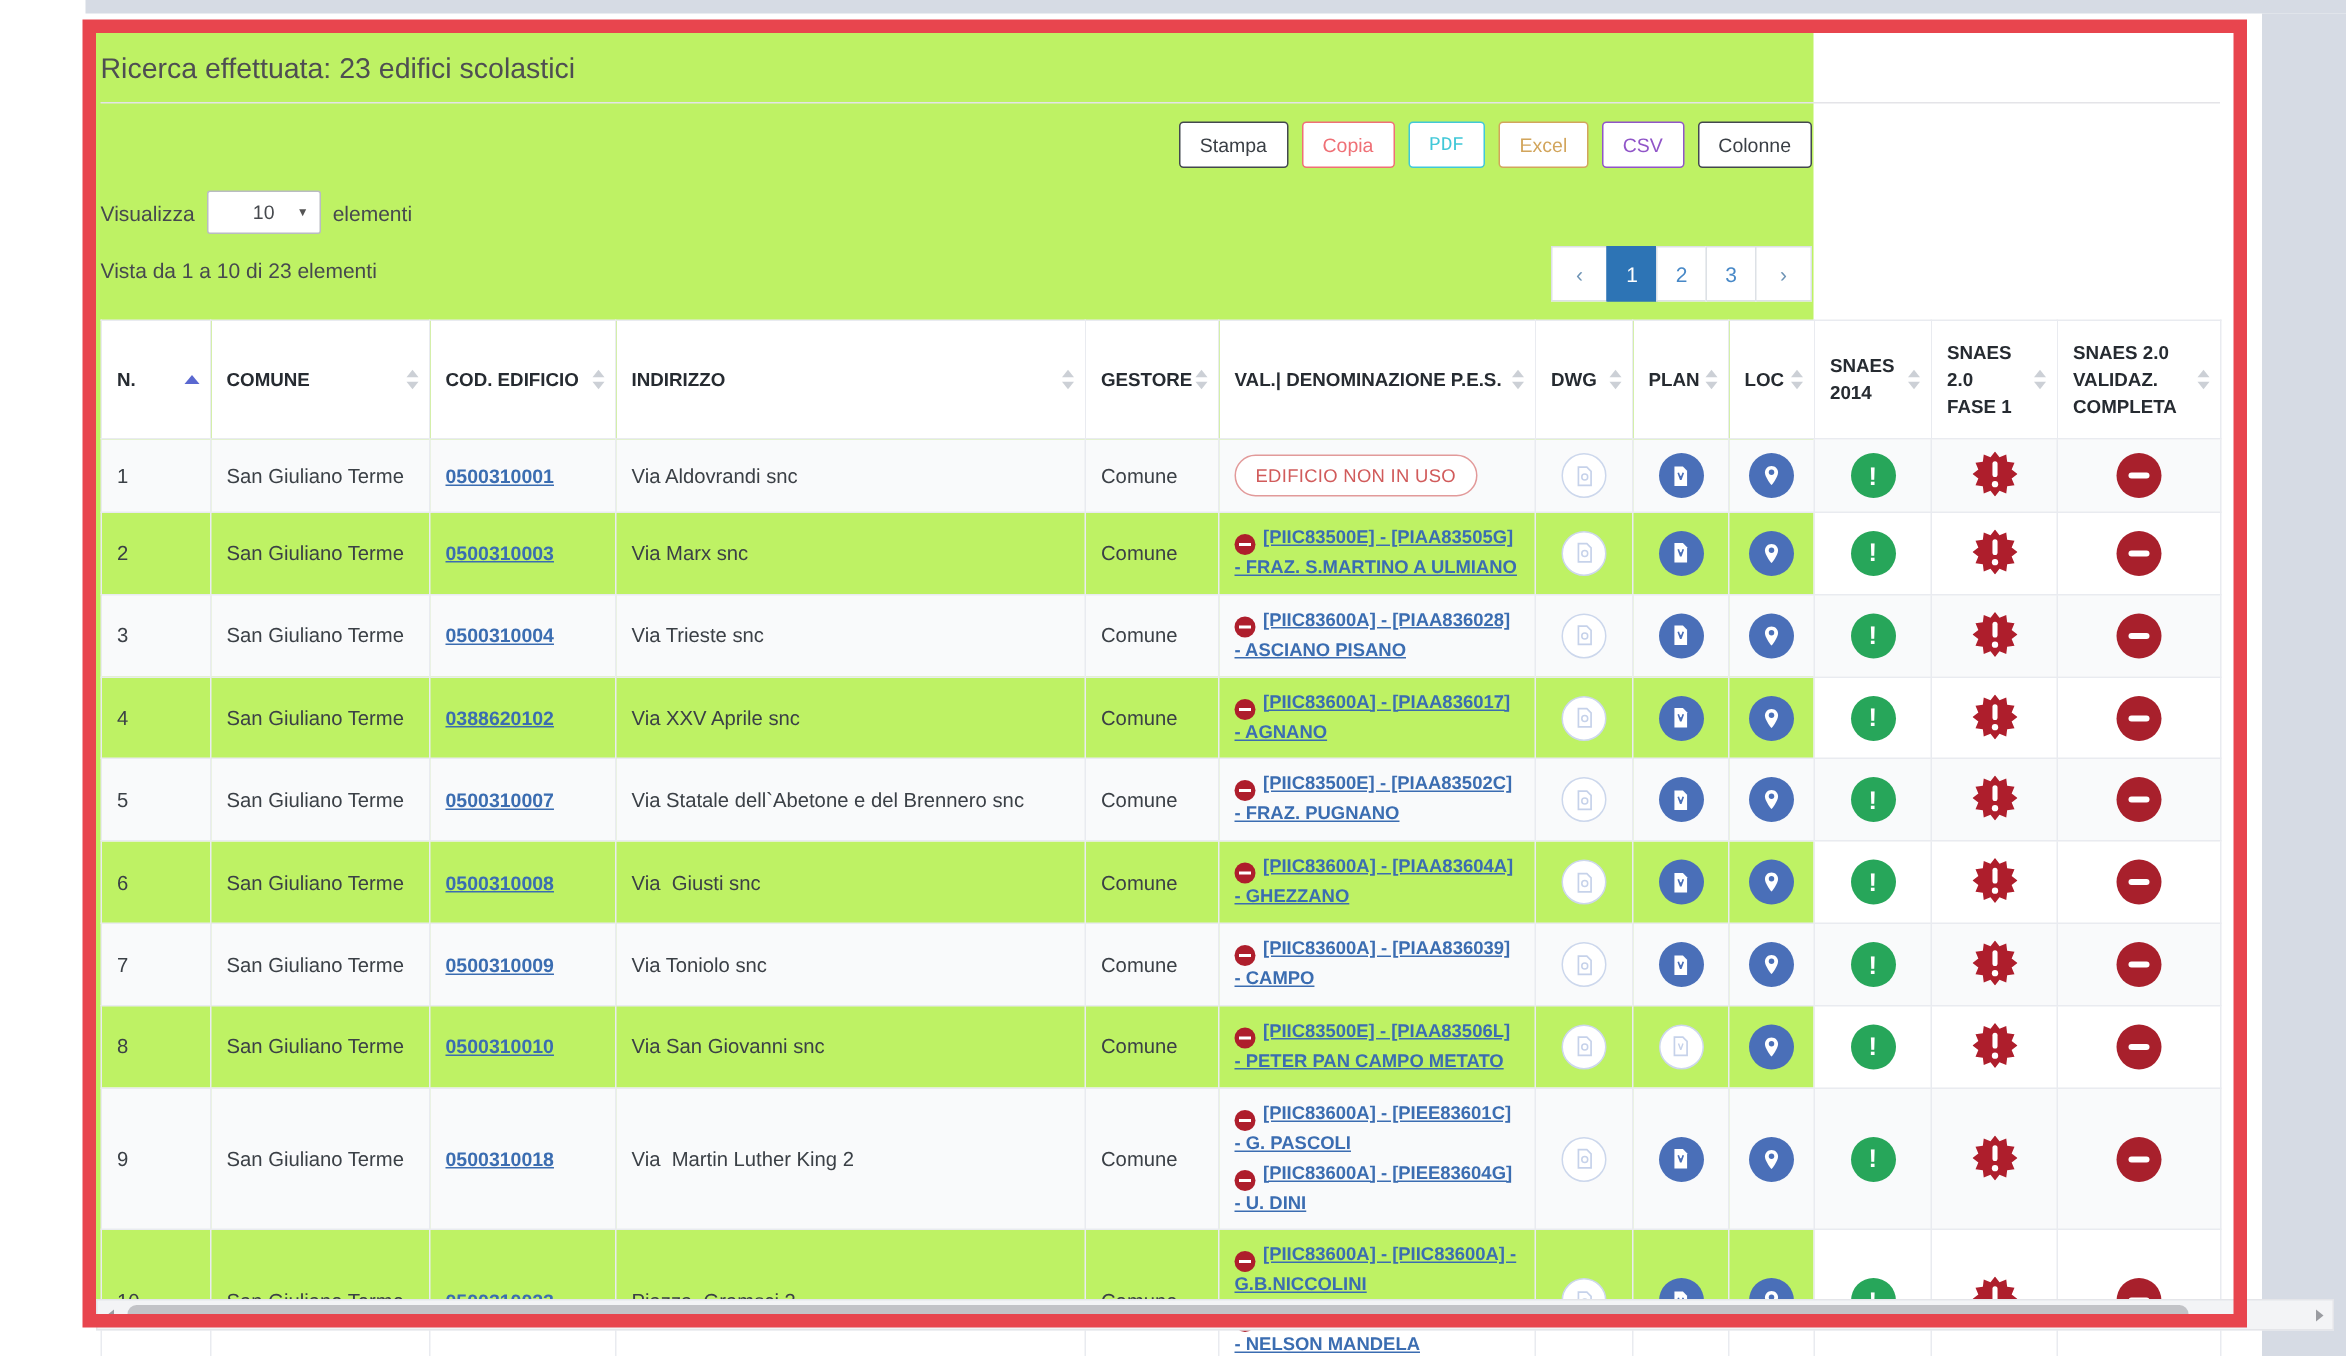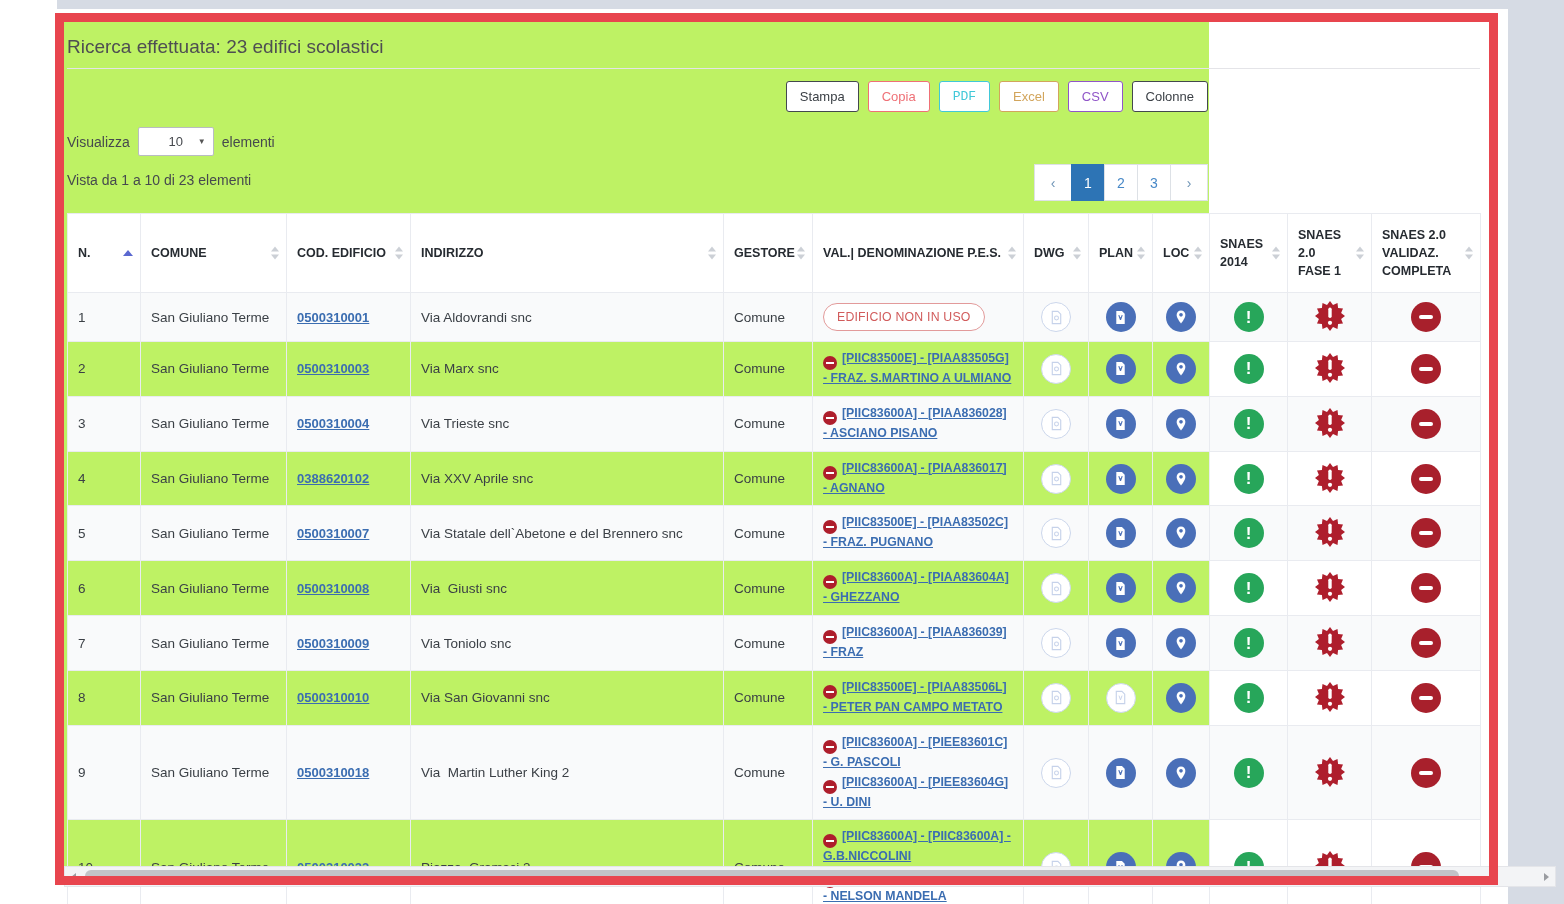--- a/index.html
+++ b/index.html
@@ -523,21 +523,21 @@
   </tr>
         <tr>
     <td class="c-n">7</td>
     <td class="c-comune">San Giuliano Terme</td>
     <td><a class="cod-link" href="#">0500310009</a></td>
     <td class="c-addr">Via Toniolo snc</td>
     <td>Comune</td>
     <td class="c-val">
             <div class="val-line"><span class="mini-minus">
                 <i></i>
-              </span><a class="val-link" href="#">[PIIC83600A] - [PIAA836039] - FRAZ</a></div>
+              </span><a class="val-link" href="#">[PIIC83600A] - [PIAA836039] - CAMPO</a></div>
           </td>
     <td class="c-icon">
       <span class="cicon ghost">
         <svg width="15" height="15" viewBox="0 0 16 16">
                 <path d="M3.5 1.5h6l3 3v10h-9z" fill="none" stroke="#c6d2ea" stroke-width="1.2"></path>
                 <circle cx="8" cy="8.5" r="2.1" fill="none" stroke="#c6d2ea" stroke-width="1.1"></circle>
               </svg>
       </span>
     </td>
     <td class="c-icon"><span class="cicon blue">

